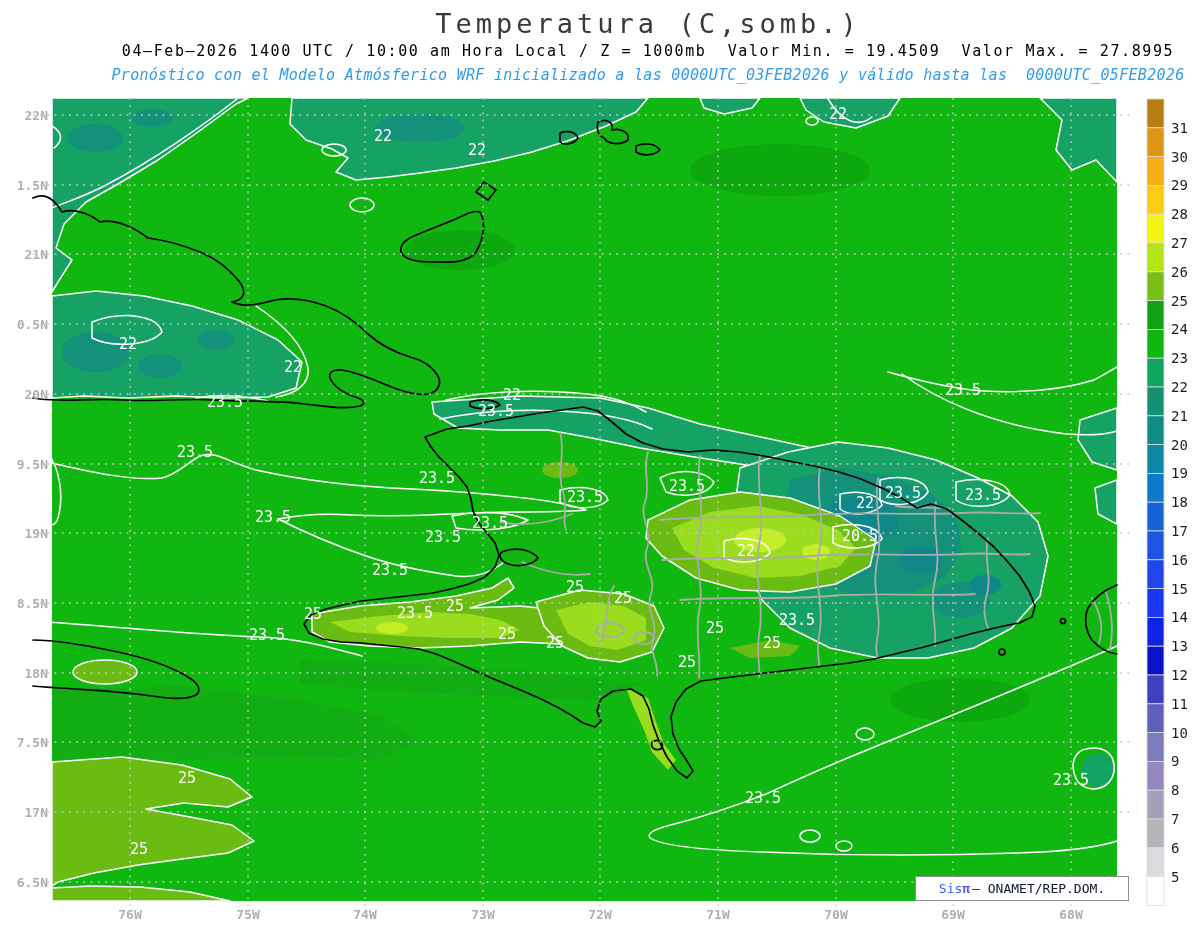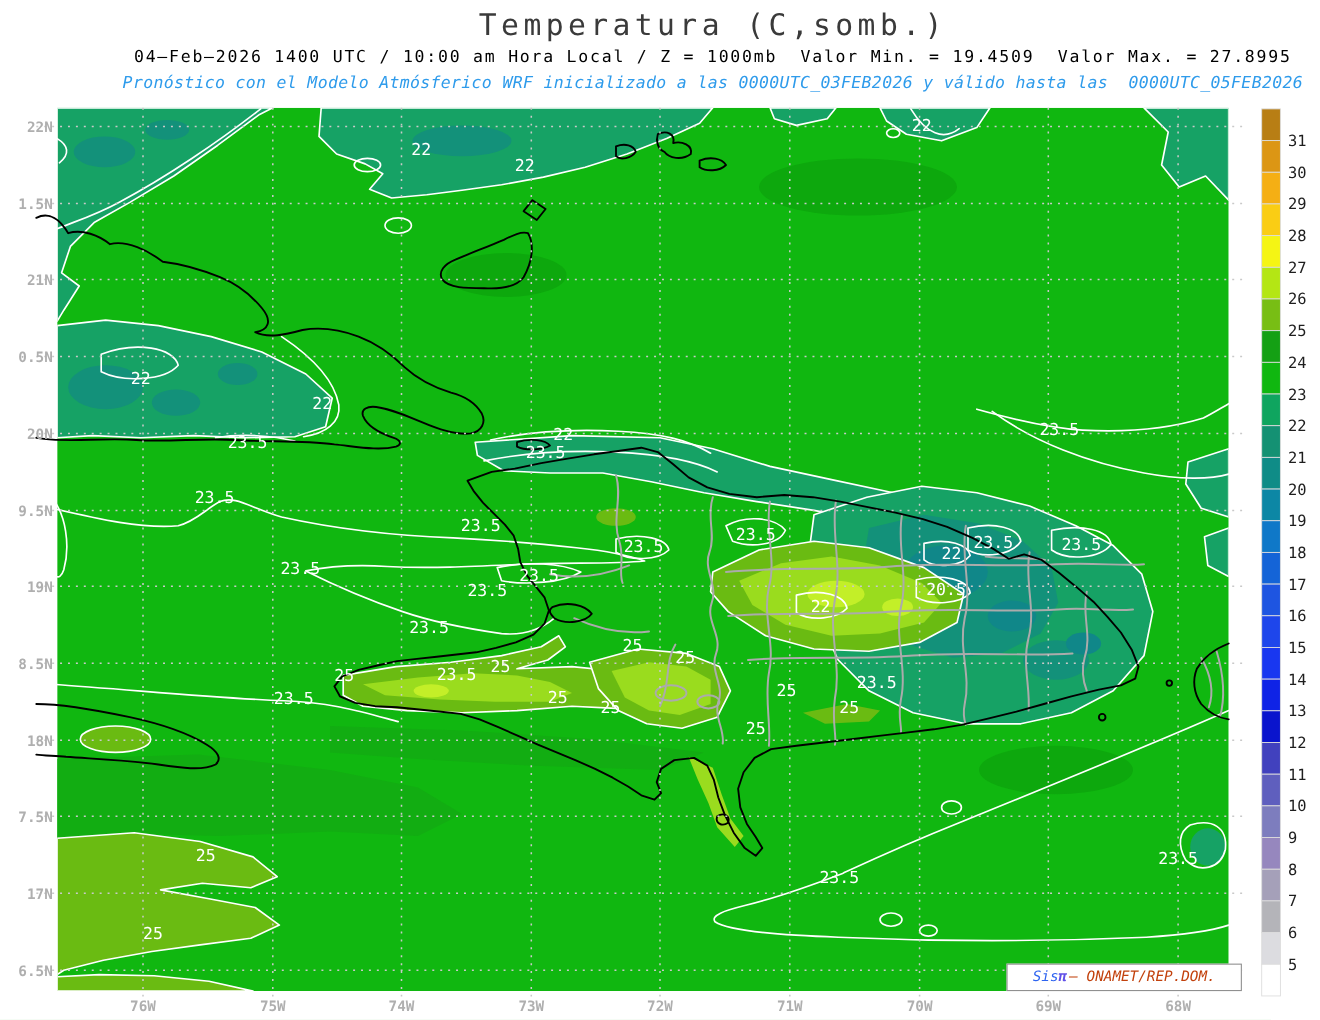--- a/index.html
+++ b/index.html
@@ -15,24 +15,24 @@
   .cblab{font-family:"DejaVu Sans Mono",monospace;font-size:14px;fill:#1E1E1E;}
   .clab{font-family:"DejaVu Sans Mono",monospace;font-size:15px;fill:#FFFFFF;}
   .cbcell{stroke:#DCDCDC;stroke-width:0.8;}
   .shade{stroke:none;}
   .shadew{stroke:#FFFFFF;stroke-width:1.5;stroke-linejoin:round;}
   .contour{fill:none;stroke:#FFFFFF;stroke-width:1.5;stroke-linejoin:round;stroke-linecap:round;}
   .coast{fill:none;stroke:#000000;stroke-width:1.7;stroke-linejoin:round;stroke-linecap:round;}
   .admin{fill:none;stroke:#ABABAB;stroke-width:1.8;stroke-linejoin:round;stroke-linecap:round;}
   #watermark{position:absolute;left:915px;top:876px;width:212px;height:23px;background:#fff;
      border:1px solid #909090;display:flex;align-items:center;justify-content:center;
-     font-size:13px;white-space:pre;font-style:italic;}
+     font-size:13px;white-space:pre;}
   #watermark .sis{color:#2E64F0;}
   #watermark .pi{color:#6050E8;font-weight:bold;margin-right:2px;}
-  #watermark .rest{color:#c2410c;}
+  #watermark .rest{color:#0f172a;}
 </style>
 </head>
 <body>
 
 <div id="stage">
 
 <svg id="mapsvg" viewBox="0 0 1200 927" xmlns="http://www.w3.org/2000/svg">
   <defs>
     <clipPath id="mapclip">
           <rect x="52" y="98" width="1065" height="803"></rect>

